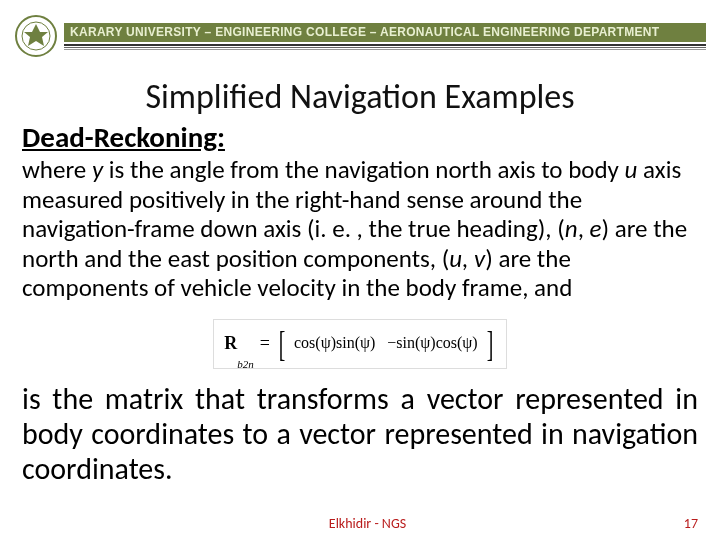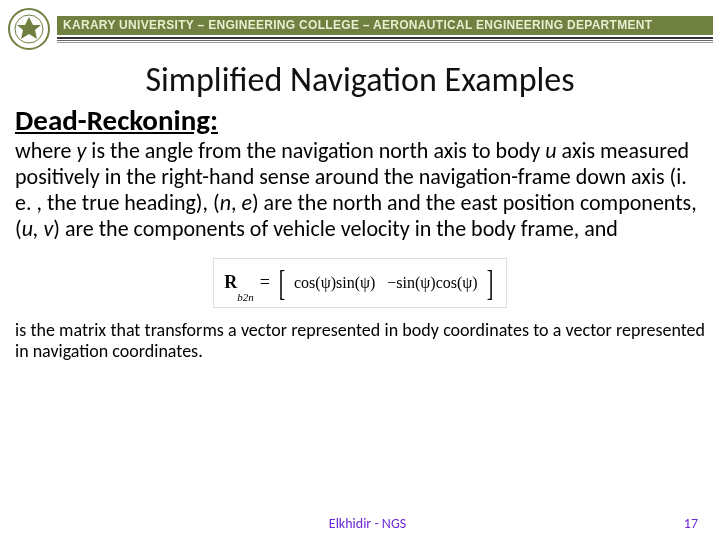--- a/index.html
+++ b/index.html
@@ -1,41 +1,41 @@
 <!DOCTYPE html>
 <html><head>
 <meta charset="utf-8">
 <style>
   * { margin: 0; padding: 0; box-sizing: border-box; }
   html, body { width: 720px; height: 540px; font-family: Calibri, Arial, sans-serif; background: #fff; overflow: hidden; }
-  .slide { width: 720px; height: 540px; position: relative; padding: 1px; }
+  .slide { width: 720px; height: 540px; position: relative; padding: 8px; }
   .header-bar { display: flex; align-items: center; height: 54px; padding: 2px 6px 0 6px; }
   .logo { width: 44px; height: 44px; flex: 0 0 44px; margin-right: 6px; display:flex; align-items:center; justify-content:center; }
   .logo svg { width: 44px; height: 44px; }
   .banner-wrap { flex: 1; }
   .banner { background: #6f8040; color: #e8efd0; font-family: Arial, sans-serif; font-weight: bold; font-size: 12px; letter-spacing: 0.3px; padding: 2px 6px 3px 6px; white-space: nowrap; }
   .rules { margin-top: 2px; }
   .rules .r1 { border-top: 2px solid #333; height:0; }
   .rules .r2 { border-top: 1px solid #666; height:0; margin-top:1px; }
   .rules .r3 { border-top: 1px solid #999; height:0; margin-top:1px; }
-  .title { text-align: center; font-size: 34px; font-weight: 400; margin: 4px 0 2px 0; color: #111; }
+  .title { text-align: center; font-size: 34px; font-weight: 400; margin: 14px 0 2px 0; color: #111; }
   .body { padding: 0 14px; }
   .subhead { font-size: 29px; font-weight: bold; text-decoration: underline; margin-top: 2px; }
-  .para1 { font-size: 22px; line-height: 1.18; margin-top: 0; text-align: left; }
-  .para2 { font-size: 18px; line-height: 1.18; text-align: justify; margin-top: 6px; }
+  .para1 { font-size: 25px; line-height: 1.18; margin-top: 0; text-align: left; }
+  .para2 { font-size: 30px; line-height: 1.18; text-align: justify; margin-top: 6px; }
   .ital { font-style: italic; }
   .matrix-block { display: flex; justify-content: center; margin: 16px 0 12px 0; }
   .matrix-box { background: #fff; border: 1px solid #ddd; padding: 6px 10px; display: inline-flex; align-items: center; font-family: 'Times New Roman', serif; font-size: 18px; }
   .rb { font-weight: bold; font-style: normal; }
-  .sub { font-size: 11px; font-style: italic; position: relative; top: 14px; }
+  .sub { font-size: 11px; font-style: italic; position: relative; top: 20px; }
   .eq { margin: 0 6px; }
   .bracket { font-size: 36px; line-height: 36px; transform: scaleX(0.55); display:inline-block; }
   .mcol { display: inline-flex; flex-direction: row; line-height: 1.15; margin: 0 6px; font-size: 16px; }
   .mcol span { white-space: nowrap; }
-  .footer { position: absolute; bottom: 8px; left: 15px; right: 0; display: flex; justify-content: space-between; padding: 0 22px; font-size: 14px; color: #6d28d9; font-family: Calibri, Arial, sans-serif; }
+  .footer { position: absolute; bottom: 8px; left: 15px; right: 0; display: flex; justify-content: space-between; padding: 0 22px; font-size: 14px; color: #b91c1c; font-family: Calibri, Arial, sans-serif; }
   .footer .center { position:absolute; left:0; right:0; text-align:center; }
   .footer .right { margin-left:auto;text-align:center; }
 </style>
 </head>
 <body>
 
 <div class="slide">
   <div class="header-bar">
     <div class="logo">
       <svg viewBox="0 0 44 44">

